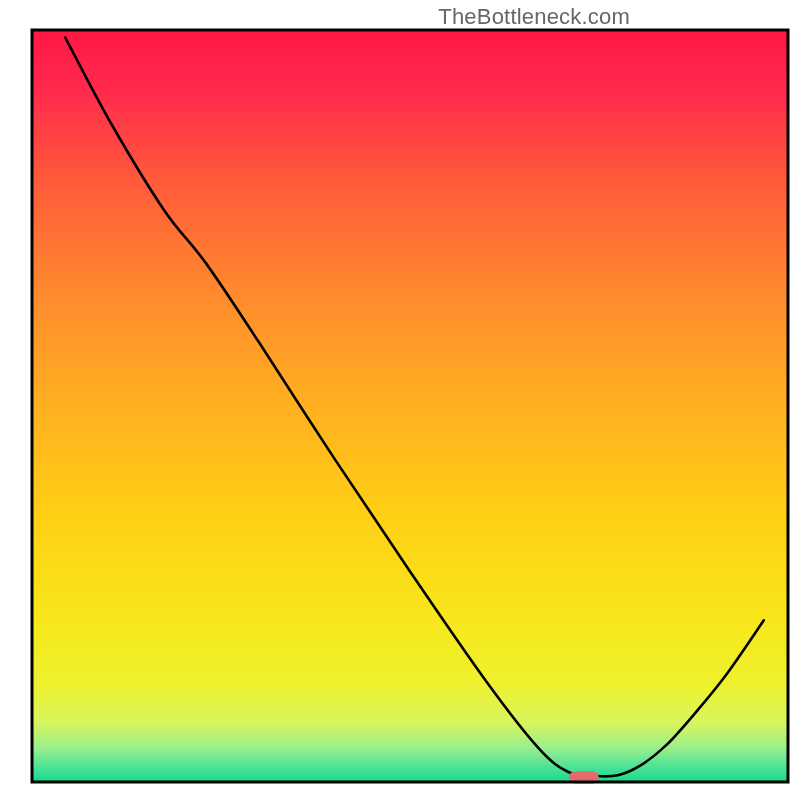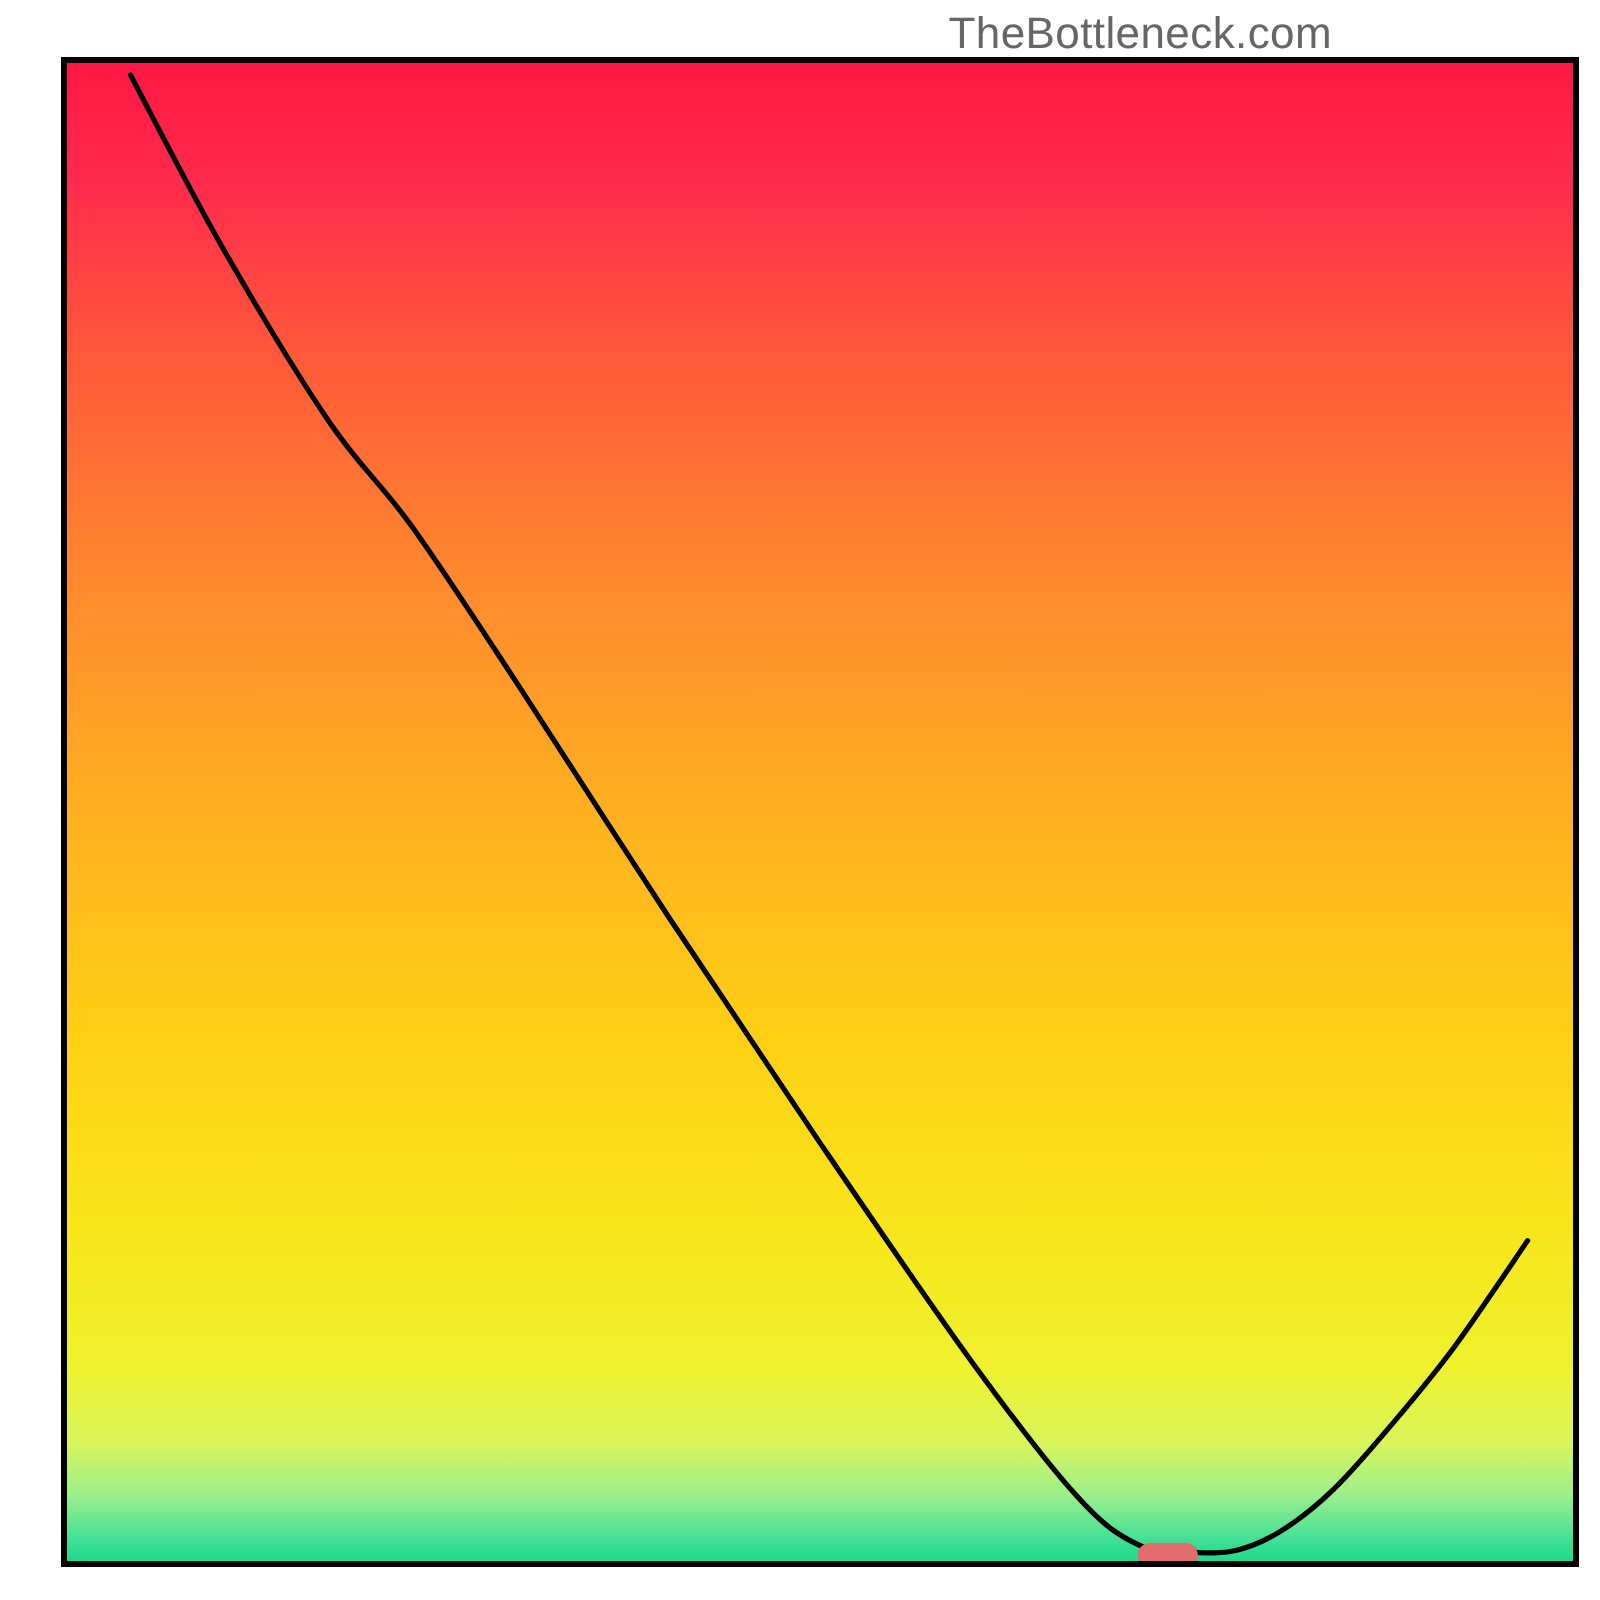--- a/index.html
+++ b/index.html
@@ -7,21 +7,20 @@
     padding: 0;
     width: 800px;
     height: 800px;
     background: #fff;
     font-family: Arial, Helvetica, sans-serif;
   }
   .wrap {
     position: relative;
     width: 640px;
     height: 800px;
-    padding-left: 36px;
   }
   .watermark {
     position: absolute;
     top: 4px;
     right: 10px;
     color: #666;
     font-size: 22px;
     font-weight: 500;
     letter-spacing: 0.2px;
     z-index: 20;

